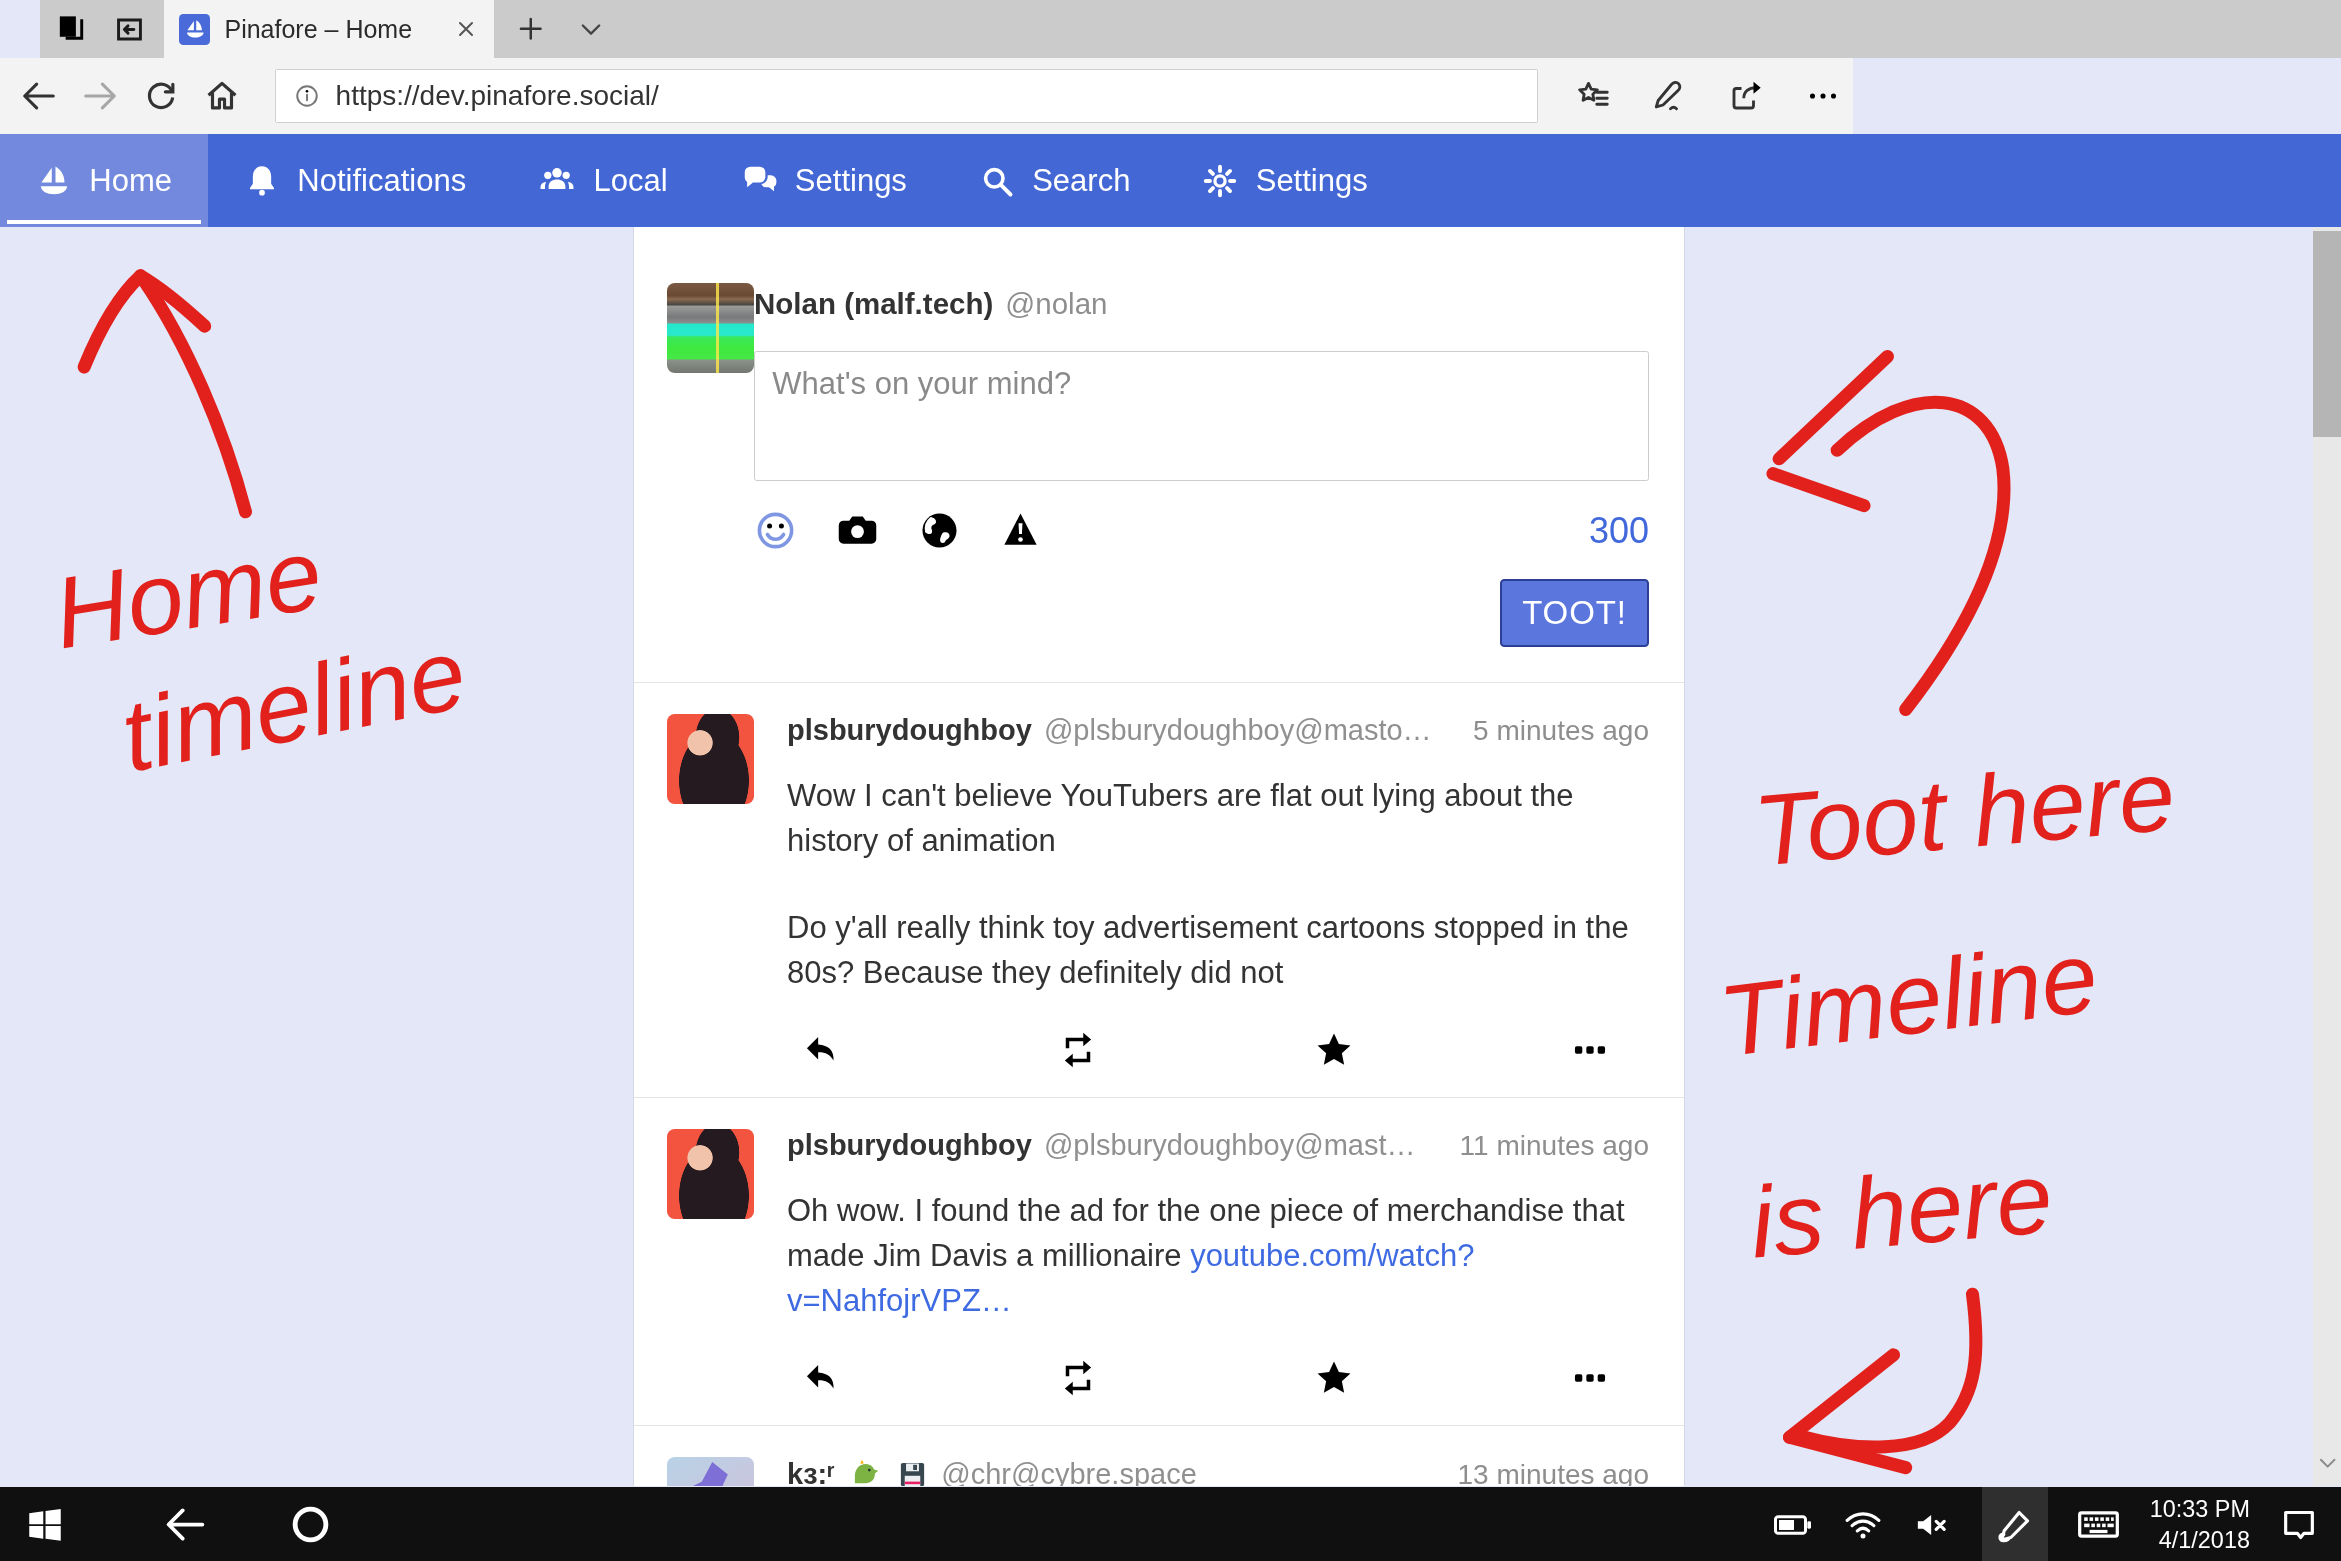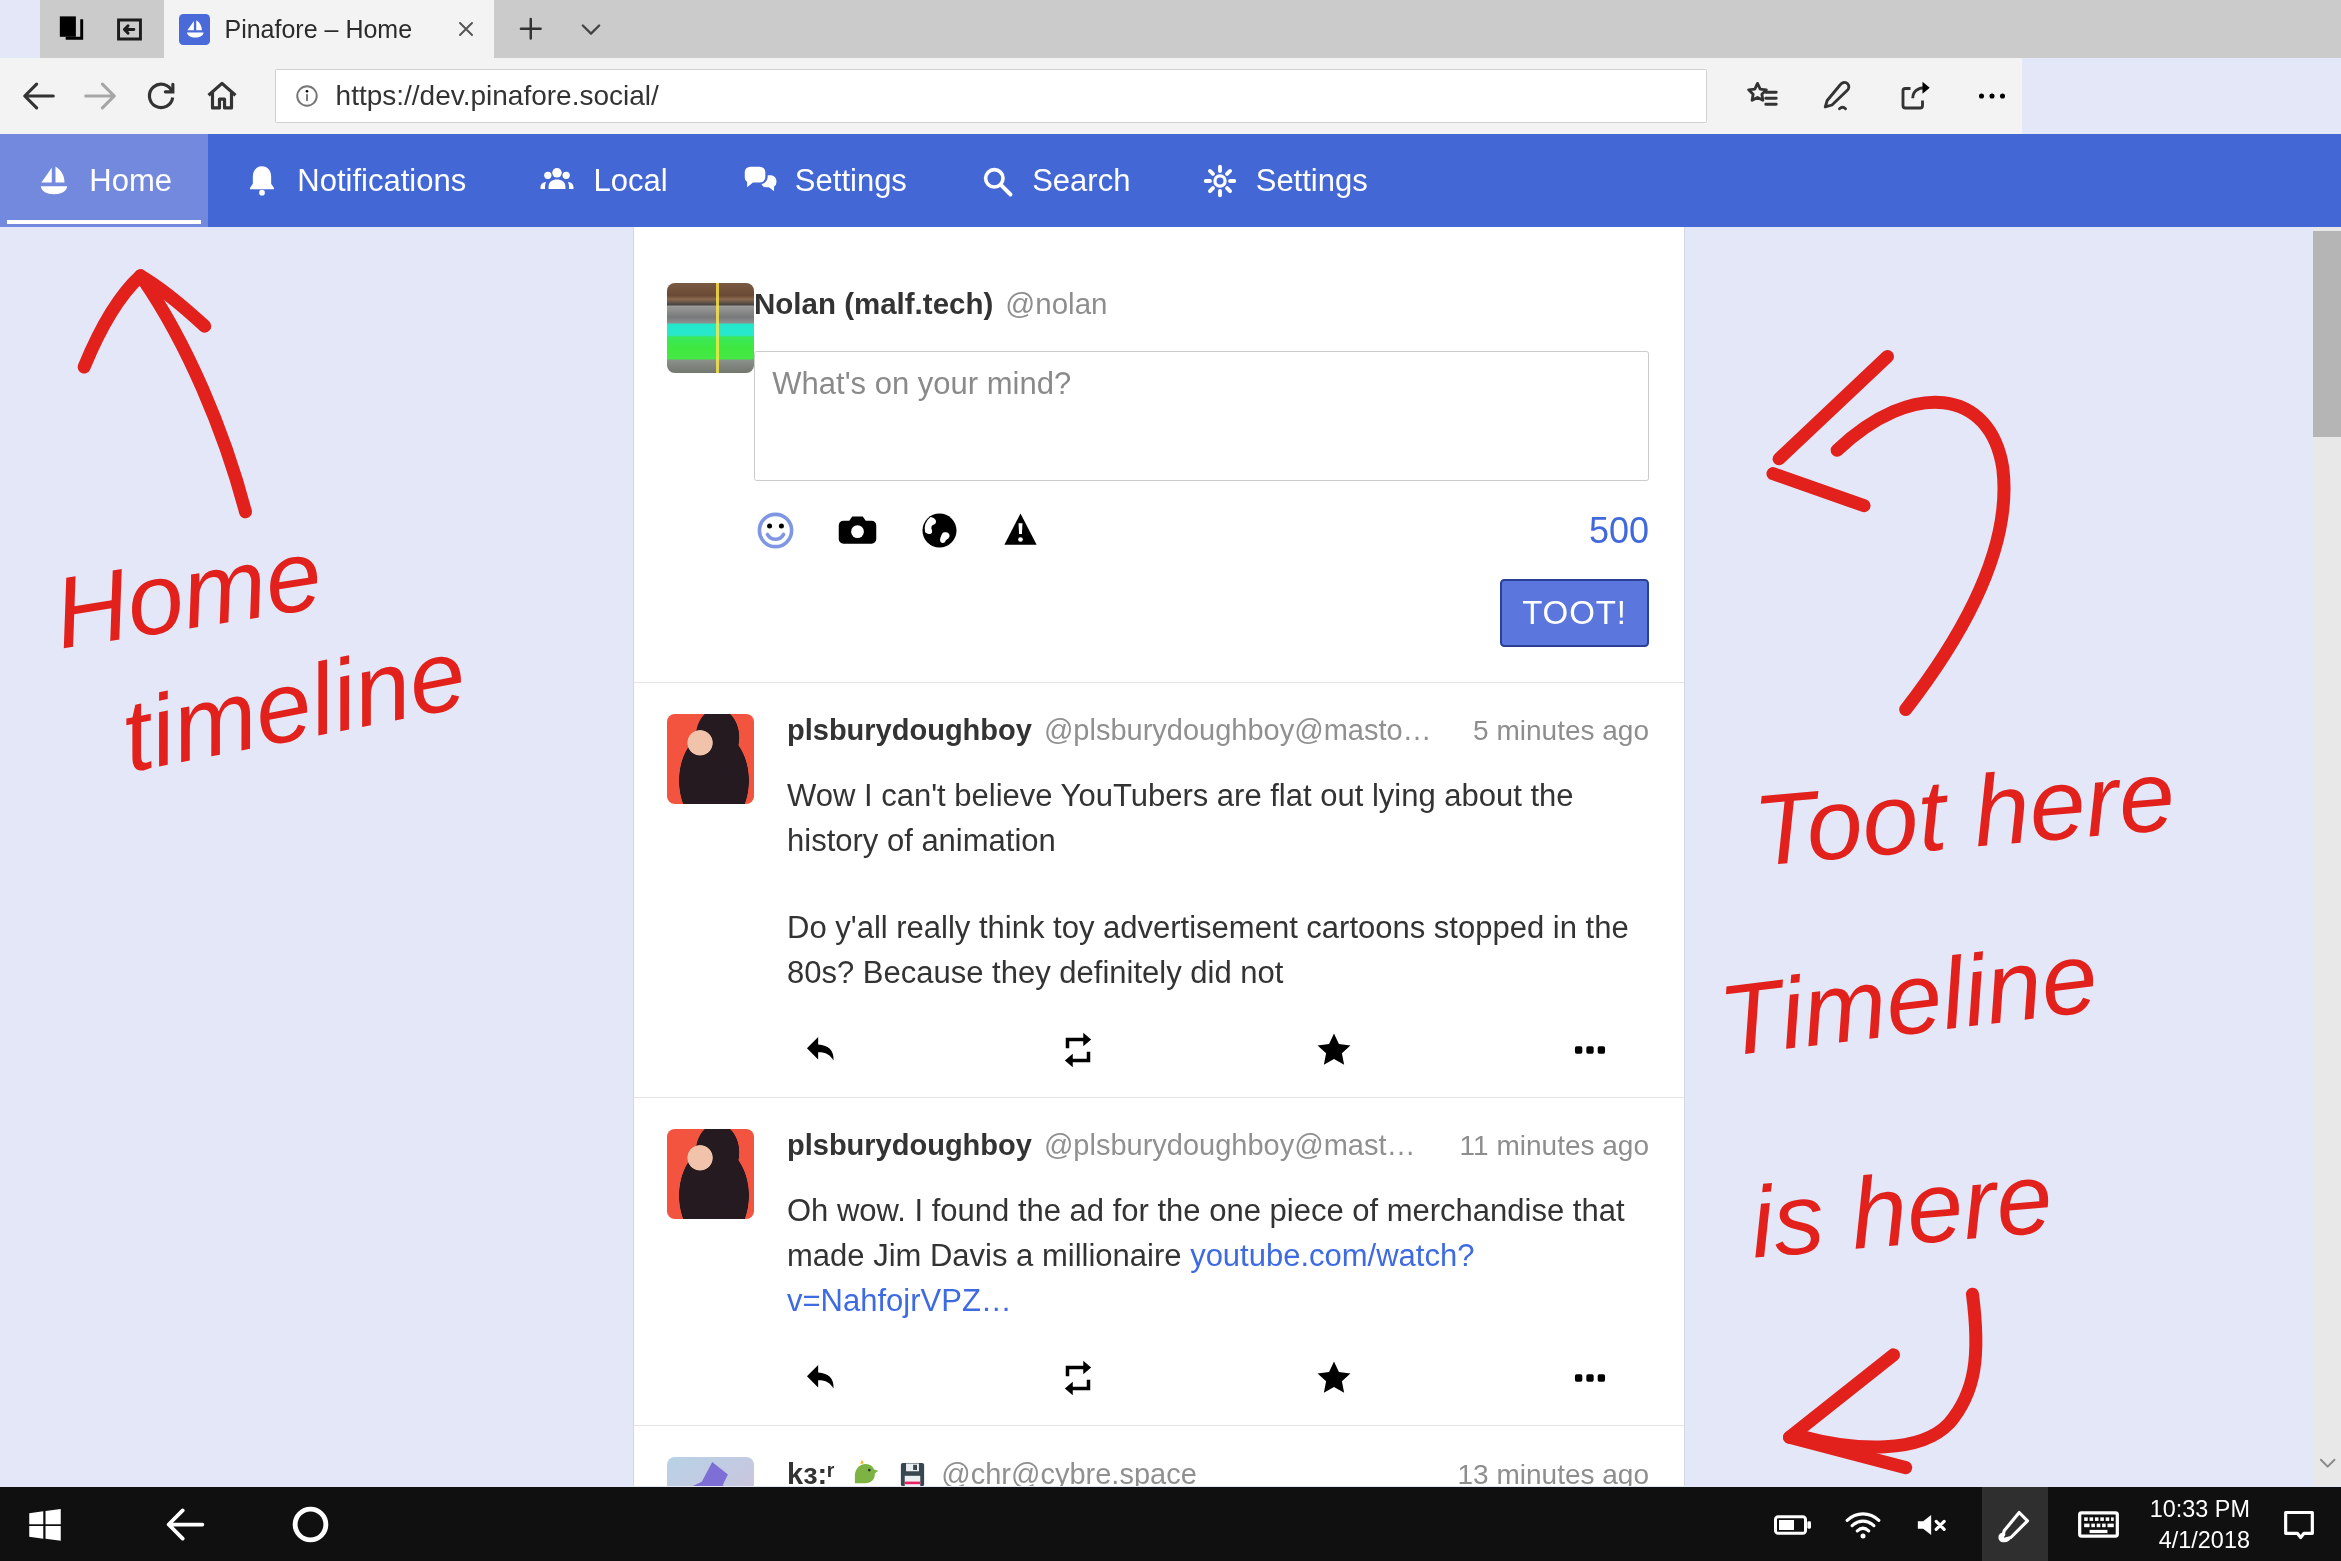--- a/index.html
+++ b/index.html
@@ -9,21 +9,21 @@
   
   .titlebar{position:absolute;left:0;top:0;width:2342px;height:58px;background:#cbcbcb;display:flex;align-items:stretch;margin-left:40px;}
   .tb-left{display:flex;align-items:center;gap:22.6px;padding:0 17.3px 0 14px;color:#1c1c1c;}
   .tab{width:330px;background:#f3f3f3;display:flex;align-items:center;padding:0 15.6px;gap:14px;}
   .favicon{width:31px;height:31px;border-radius:4.3px;background:#4a6ada;display:flex;align-items:center;justify-content:center;color:#fff;flex:none;}
   .tab-title{font-size:25px;color:#2b2b2b;flex:1;white-space:nowrap;overflow:hidden;}
   .tab-close{color:#555;flex:none;}
   .tab-plus{display:flex;align-items:center;padding:0 22.6px;color:#333;}
   .tab-chev{display:flex;align-items:center;padding:0 8.7px;color:#444;}
 
-  .toolbar{position:absolute;left:0;top:58px;width:2022px;height:76px;background:#f3f3f3;display:flex;align-items:center;}
+  .toolbar{position:absolute;left:0;top:58px;width:1853px;height:76px;background:#f3f3f3;display:flex;align-items:center;}
   .tb-btn{width:61px;height:61px;display:flex;align-items:center;justify-content:center;color:#333;flex:none;}
   .tb-btn.disabled{color:#a6a6a6;}
   .urlbar{margin-left:22.6px;width:1665px;height:54px;background:#fff;border:0.9px solid #d0d0d0;border-radius:1.7px;display:flex;align-items:center;padding:0 17.3px;gap:14px;}
   .urlbar input{border:none;outline:none;font-size:28px;color:#333;flex:1;background:transparent;}
   .tb-right{display:flex;margin-left:24px;color:#333;}
   .ic{display:block;}
 
   
   .appnav{position:absolute;left:0;top:134px;width:2342px;height:93px;background:#4467d6;display:flex;align-items:stretch;}
   .nav-item{position:relative;display:flex;align-items:center;gap:17.3px;padding:0 36px;color:#fff;font-size:31px;}
@@ -433,21 +433,21 @@
               <span>
                   <svg class="ic" width="43" height="43" viewBox="0 0 50 50">
                     <use href="#i-globe"></use>
                   </svg>
                 </span>
               <span>
                   <svg class="ic" width="43" height="43" viewBox="0 0 50 50">
                     <use href="#i-warning"></use>
                   </svg>
                 </span>
-              <span class="c-count">500</span>
+              <span class="c-count">300</span>
             </div>
             <div class="c-tootrow">
               <button class="toot-btn">TOOT!</button>
             </div>
           </div>
         </div>
       </div>
 
       <div class="divider"></div>
 

